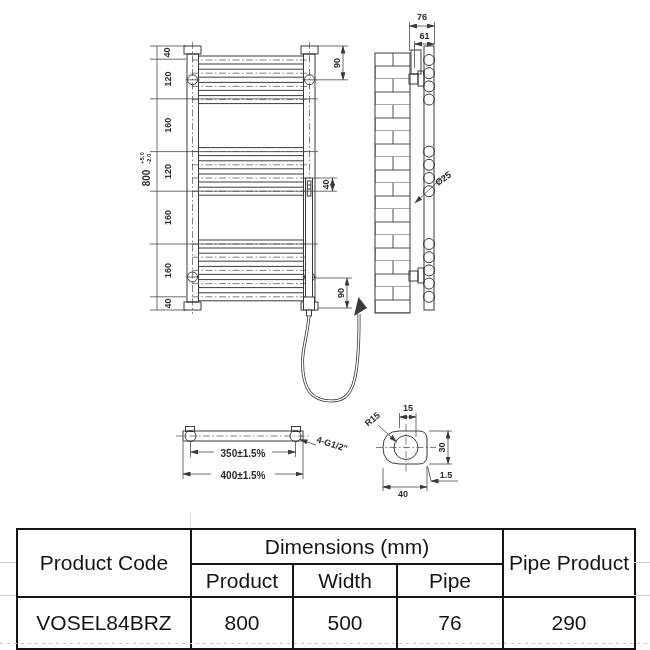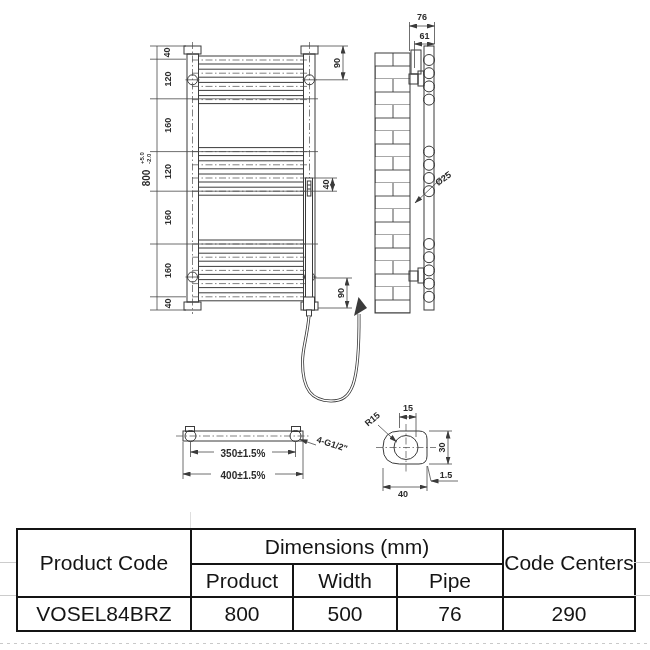--- a/index.html
+++ b/index.html
@@ -258,28 +258,28 @@
       <col style="width:174px">
         <col style="width:102px">
         <col style="width:104px">
       <col style="width:106px">
         <col style="width:132px">
     </colgroup>
     <tbody>
         <tr style="height:35px">
       <td rowspan="2">Product Code</td>
       <td colspan="3">Dimensions (mm)</td>
-      <td rowspan="2">Code Centers</td>
+      <td rowspan="2">Pipe Product</td>
     </tr>
     <tr style="height:33px">
       <td>Product</td>
       <td>Width</td>
       <td>Pipe</td>
     </tr>
-    <tr style="height:34px">
+    <tr style="height:52px">
       <td>VOSEL84BRZ</td>
       <td>800</td>
       <td>500</td>
       <td>76</td>
       <td>290</td>
     </tr>
   </tbody>
     </table>
 </div>
 

